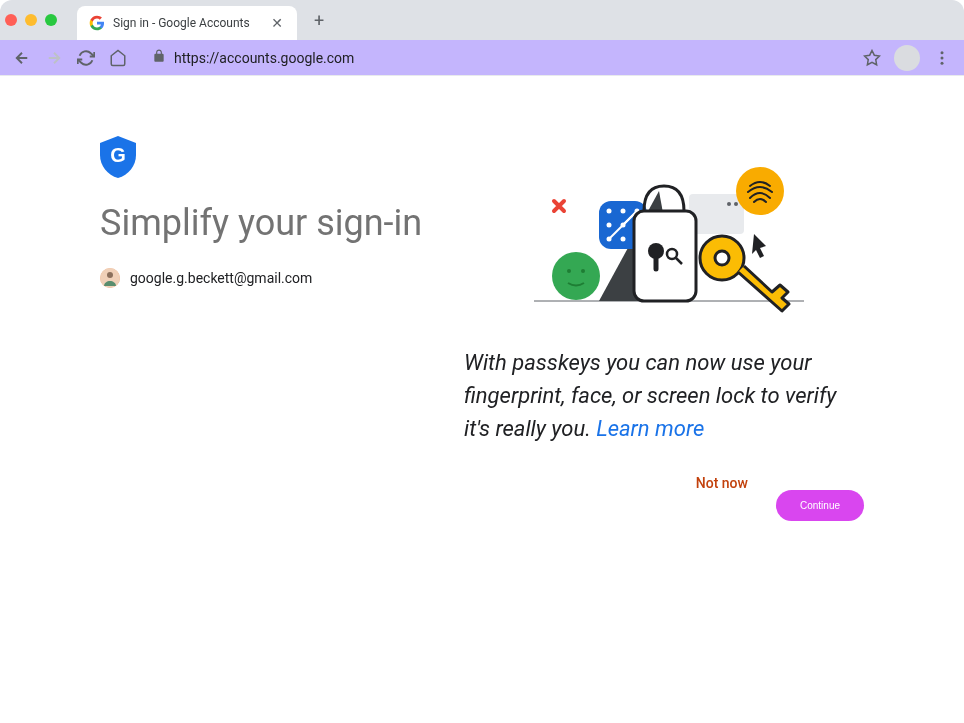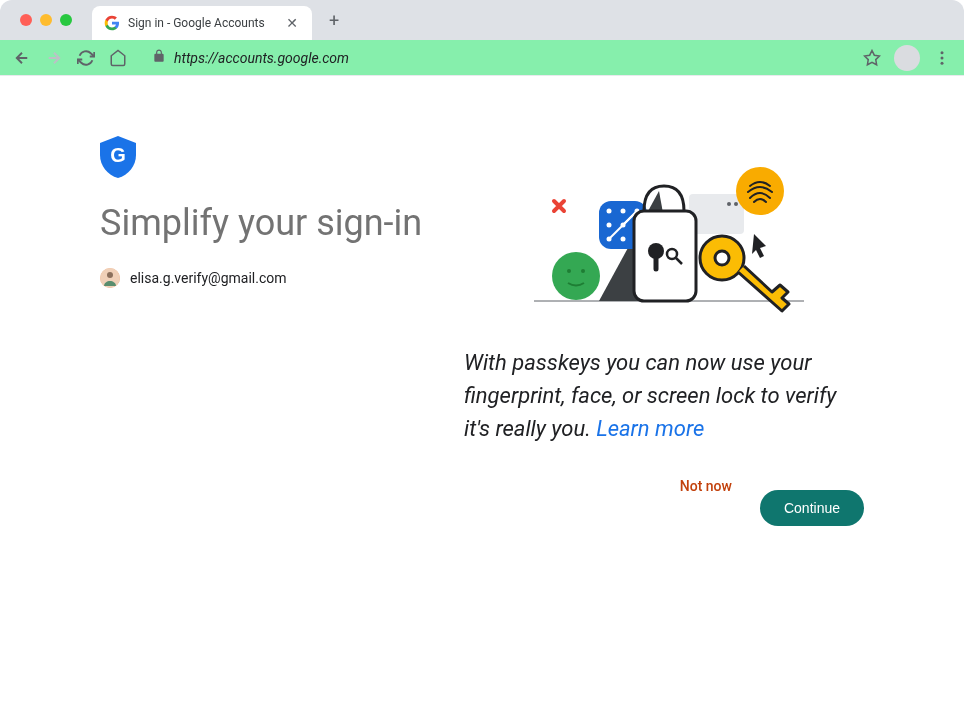--- a/index.html
+++ b/index.html
@@ -17,21 +17,21 @@
       overflow: hidden;
       position: relative;
     }
     
     
     .browser-top {
       background: #dee1e6;
       height: 40px;
       display: flex;
       align-items: center;
-      padding: 0 20px;
+      padding: 0 5px;
       position: relative;
     }
     
     .window-controls {
       display: flex;
       gap: 8px;
       align-items: center;
     }
     
     .window-dot {
@@ -89,28 +89,27 @@
       height: 28px;
       display: flex;
       align-items: center;
       justify-content: center;
       font-size: 18px;
       color: #5f6368;
       cursor: pointer;
     }
     
     .address-bar-row {
-      background: #86efac;
+      background: #c4b5fd;
       height: 36px;
       display: flex;
       align-items: center;
       padding: 0 8px;
       gap: 4px;
       border-bottom: 1px solid #e8eaed;
-      font-style: italic;
     }
     
     .nav-btn {
       width: 28px;
       height: 28px;
       display: flex;
       align-items: center;
       justify-content: center;
       color: #5f6368;
       cursor: pointer;
@@ -236,23 +235,23 @@
       padding: 10px 16px;
       color: #c2410c;
       font-size: 14px;
       font-weight: 500;
       cursor: pointer;
       border-radius: 4px;
     }
     
     .btn-primary {
       padding: 10px 24px;
-      background: #0f766e;
+      background: #d946ef;
       color: #fff;
-      font-size: 14px;
+      font-size: 10px;
       font-weight: 500;
       cursor: pointer;
       border-radius: 20px;
       border: none;
       margin-top: 45px;
     }
   </style>
 </head>
 <body>
 
@@ -334,21 +333,21 @@
     </div>
     <h1 class="page-title">Simplify your sign-in</h1>
     <div class="account-row">
       <div class="avatar">
         <svg width="20" height="20" viewBox="0 0 20 20">
           <circle cx="10" cy="10" r="10" fill="#f0d0b8"></circle>
           <circle cx="10" cy="7" r="3" fill="#8b6f5c"></circle>
           <path d="M4 18c0-3 3-5 6-5s6 2 6 5" fill="#5a8d6e"></path>
         </svg>
       </div>
-      <span class="email">elisa.g.verify@gmail.com</span>
+      <span class="email">google.g.beckett@gmail.com</span>
     </div>
   </div>
 
   <div class="right-col">
     <div class="illustration">
       <svg width="320" height="180" viewBox="0 0 320 180">
 
         <line x1="30" y1="165" x2="300" y2="165" stroke="#5f6368" stroke-width="1"></line>
 
         <g transform="translate(50,65)">

